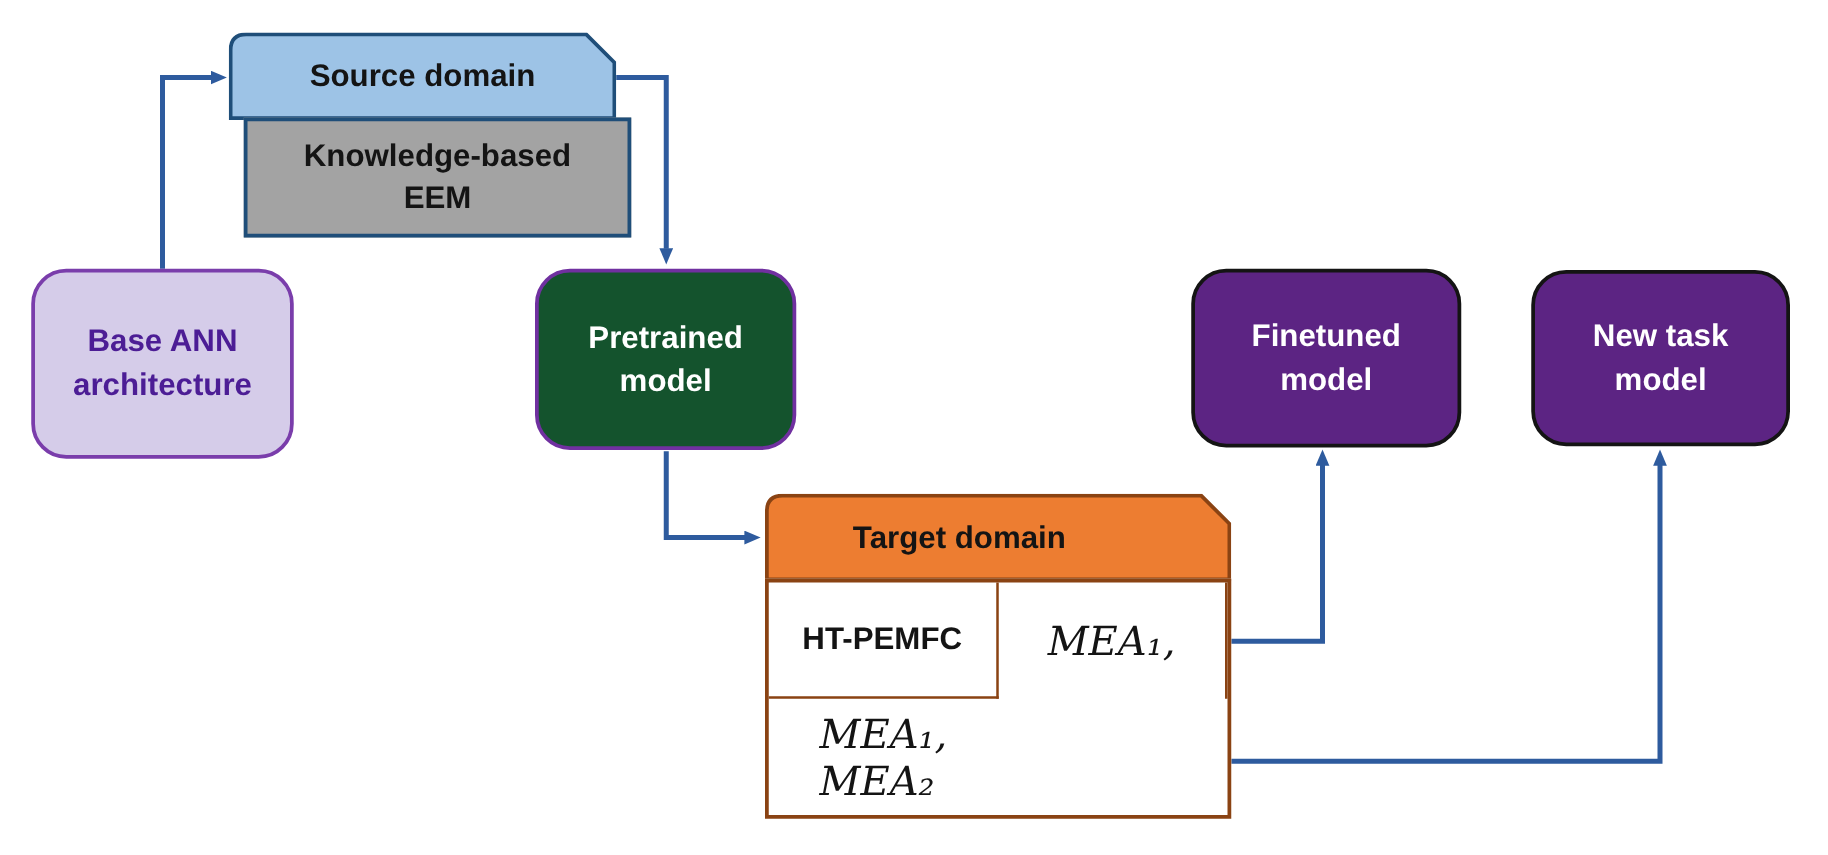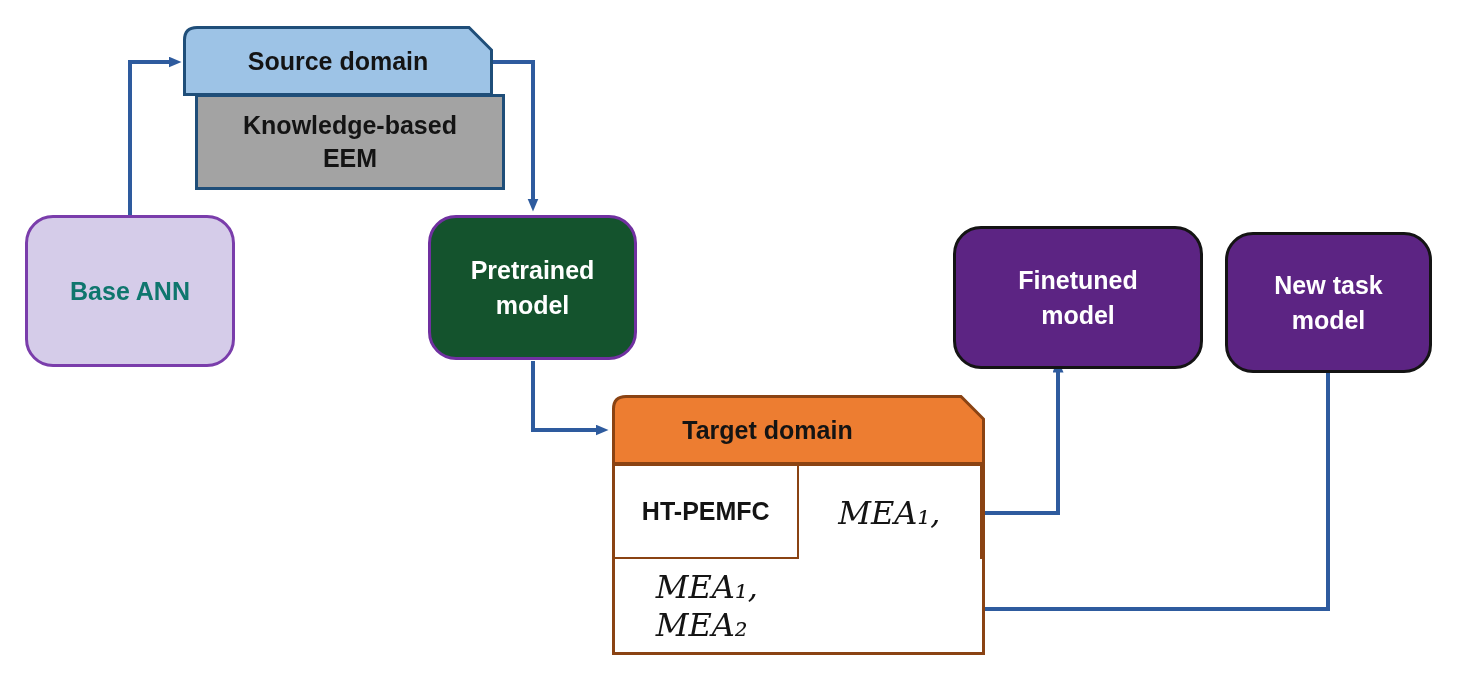--- a/index.html
+++ b/index.html
@@ -24,42 +24,42 @@
     position: absolute;
     z-index: 2;
     display: flex;
     flex-direction: column;
     align-items: center;
     justify-content: center;
     text-align: center;
     font-weight: 700;
     font-size: 25px;
     line-height: 35px;
-    color: #0f766e;
+    color: #4c1d95;
     box-sizing: border-box;
     border-radius: 28px;
   }
   .node-base-ann {
     left: 25px; top: 215px; width: 210px; height: 152px;
     background: #D5CCE9;
     border: 3px solid #7A3DAB;
   }
   .node-pretrained {
     left: 428px; top: 215px; width: 209px; height: 145px;
     background: #14532d;
     border: 3px solid #7030A0;
     color: #ffffff;
   }
   .node-dark {
     background: #5C2483;
     border: 3px solid #141414;
     color: #ffffff;
   }
-  .node-finetuned { left: 953px; top: 226px; width: 250px; height: 143px; }
-  .node-newtask  { left: 1225px; top: 232px; width: 207px; height: 141px; }
+  .node-finetuned { left: 953px; top: 215px; width: 216px; height: 143px; }
+  .node-newtask  { left: 1225px; top: 216px; width: 207px; height: 141px; }
 
   .group-header {
     position: absolute;
     z-index: 2;
   }
   .group-header svg { display: block; }
   .group-header .hlabel {
     position: absolute;
     left: 0; top: 0; right: 0; bottom: 0;
     display: flex;
@@ -136,20 +136,21 @@
     </defs>
     <path d="M130 215 L130 62 L169 62" fill="none" stroke="#2E5B9E" stroke-width="4" marker-end="url(#ah)"></path>
     <path d="M493 62 L533 62 L533 199" fill="none" stroke="#2E5B9E" stroke-width="4" marker-end="url(#ah)"></path>
     <path d="M533 361 L533 430 L596 430" fill="none" stroke="#2E5B9E" stroke-width="4" marker-end="url(#ah)"></path>
     <path d="M985 513 L1058 513 L1058 372" fill="none" stroke="#2E5B9E" stroke-width="4" marker-end="url(#ah)"></path>
     <path d="M985 609 L1328 609 L1328 372" fill="none" stroke="#2E5B9E" stroke-width="4" marker-end="url(#ah)"></path>
   </svg>
 
   <div class="node node-base-ann">
     <div>Base ANN</div>
+    <div>architecture</div>
   </div>
 
   <div class="group-header source-header">
     <svg width="310" height="70" viewBox="0 0 310 70">
       <path d="M14 1.5 L286 1.5 L308.5 24 L308.5 68.5 L1.5 68.5 L1.5 14 Q1.5 1.5 14 1.5 Z" fill="#9DC3E6" stroke="#1F4E79" stroke-width="3"></path>
     </svg>
     <div class="hlabel">Source domain</div>
   </div>
 
   <div class="source-body">

